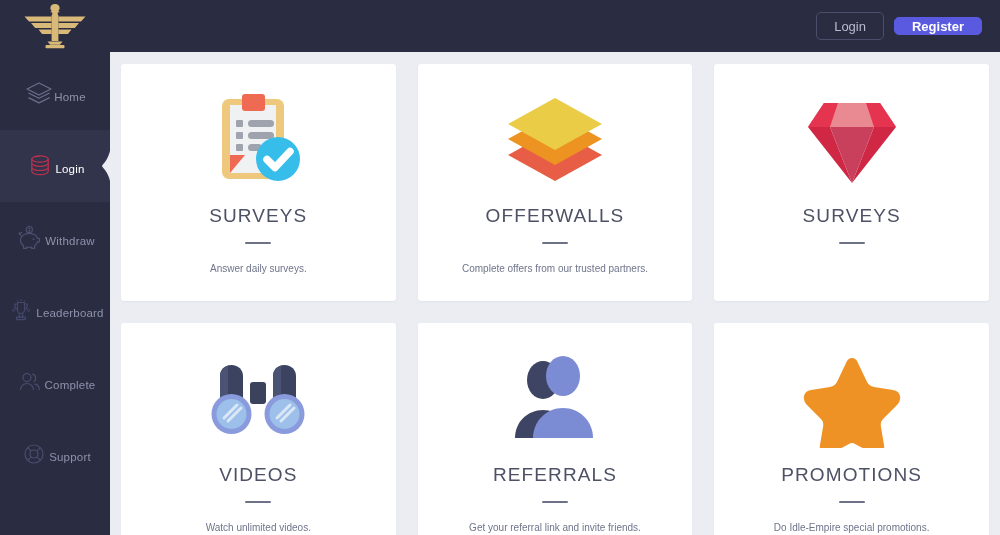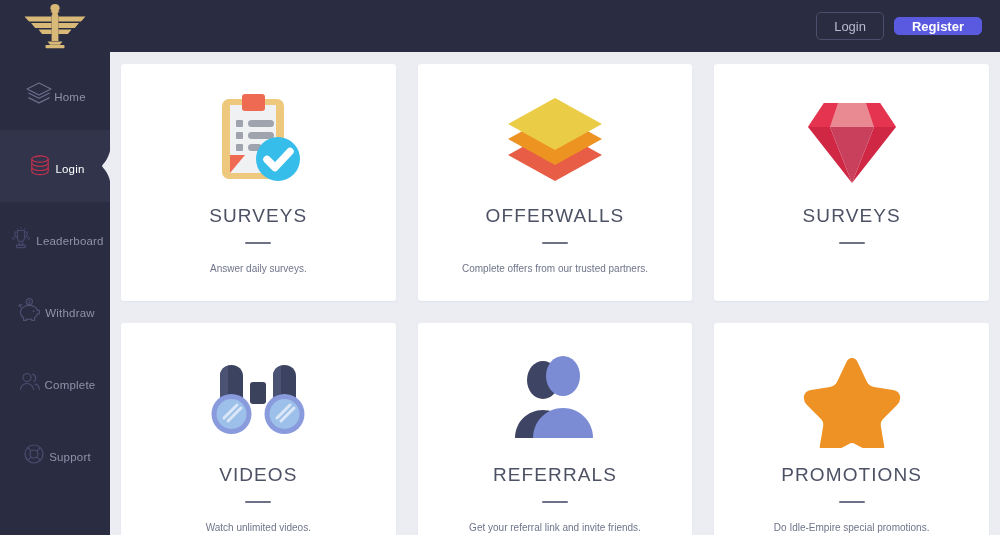--- a/index.html
+++ b/index.html
@@ -191,44 +191,44 @@
         <span class="nav-label">Login</span>
         <span class="notch">
           <svg width="12" height="44" viewBox="0 0 12 44">
             <path d="M12 0 C12 0 12 10 6 18 C2 23 2 21 6 26 C12 34 12 44 12 44 Z" fill="#ebedf3"></path>
           </svg>
         </span>
       </div>
 
       <div class="nav-item">
         <span class="ico">
+          <svg width="30" height="28" viewBox="0 0 30 28" fill="none" stroke="#4d5170" stroke-width="1.2" stroke-linejoin="round">
+            <path d="M9.5 10.5c-2.4 1.2-4 3.4-4 5.9 0 2.2 1.2 4.1 3.1 5.4v2.6h3v-1.4c.8.2 1.6.3 2.5.3s1.7-.1 2.5-.3v1.4h3v-2.6c1.4-1 2.4-2.3 2.8-3.9h1.9v-3.6h-1.9c-.5-1.6-1.6-3-3.2-4"></path>
+            <path d="M9.5 10.5c1.4-.7 3.1-1.1 4.8-1.1 1.7 0 3.3.4 4.7 1"></path>
+            <circle cx="18.6" cy="15.2" r=".9" fill="#4d5170" stroke="none"></circle>
+            <path d="M6.2 11.6 3.8 9.3l3.4-.6"></path>
+            <circle cx="14.3" cy="5.6" r="3.1"></circle>
+            <path d="M13.3 4.6h2M13.3 6.6h2M14.3 3.6v4" stroke-width=".8"></path>
+          </svg>
+        </span>
+        <span class="nav-label">Withdraw</span>
+      </div>
+
+      <div class="nav-item">
+        <span class="ico">
           <svg width="30" height="28" viewBox="0 0 30 28" fill="none" stroke="#45486a" stroke-width="1.2" stroke-linejoin="round">
             <path d="M11.5 6.5h7v7.5a3.5 3.5 0 0 1-7 0z"></path>
             <path d="M11.5 8h-2.6v2.2a2.6 2.6 0 0 0 2.6 2.6M18.5 8h2.6v2.2a2.6 2.6 0 0 1-2.6 2.6"></path>
             <path d="M13.6 17.5h2.8l.6 3.6h-4z"></path>
             <rect x="10.6" y="21.1" width="8.8" height="2.6" rx=".5"></rect>
             <path d="M15 3.2v2M11 4.2l.8 1.6M19 4.2l-.8 1.6" stroke-width=".9"></path>
             <path d="M7.5 12.5l.5 1.2 1.2.5-1.2.5-.5 1.2-.5-1.2-1.2-.5 1.2-.5zM22.5 12.5l.5 1.2 1.2.5-1.2.5-.5 1.2-.5-1.2-1.2-.5 1.2-.5z" stroke-width=".7"></path>
           </svg>
         </span>
         <span class="nav-label">Leaderboard</span>
-      </div>
-
-      <div class="nav-item">
-        <span class="ico">
-          <svg width="30" height="28" viewBox="0 0 30 28" fill="none" stroke="#4d5170" stroke-width="1.2" stroke-linejoin="round">
-            <path d="M9.5 10.5c-2.4 1.2-4 3.4-4 5.9 0 2.2 1.2 4.1 3.1 5.4v2.6h3v-1.4c.8.2 1.6.3 2.5.3s1.7-.1 2.5-.3v1.4h3v-2.6c1.4-1 2.4-2.3 2.8-3.9h1.9v-3.6h-1.9c-.5-1.6-1.6-3-3.2-4"></path>
-            <path d="M9.5 10.5c1.4-.7 3.1-1.1 4.8-1.1 1.7 0 3.3.4 4.7 1"></path>
-            <circle cx="18.6" cy="15.2" r=".9" fill="#4d5170" stroke="none"></circle>
-            <path d="M6.2 11.6 3.8 9.3l3.4-.6"></path>
-            <circle cx="14.3" cy="5.6" r="3.1"></circle>
-            <path d="M13.3 4.6h2M13.3 6.6h2M14.3 3.6v4" stroke-width=".8"></path>
-          </svg>
-        </span>
-        <span class="nav-label">Withdraw</span>
       </div>
 
       <div class="nav-item">
         <span class="ico">
           <svg width="30" height="28" viewBox="0 0 30 28" fill="none" stroke="#4a4d6d" stroke-width="1.2" stroke-linejoin="round">
             <circle cx="12" cy="9.5" r="4"></circle>
             <path d="M5.5 22c0-3.6 2.9-6.5 6.5-6.5s6.5 2.9 6.5 6.5"></path>
             <path d="M17.3 6.2a4 4 0 0 1 1.2 7.5"></path>
             <path d="M19.5 15.9c2.8.6 4.9 3.1 4.9 6.1"></path>
           </svg>

